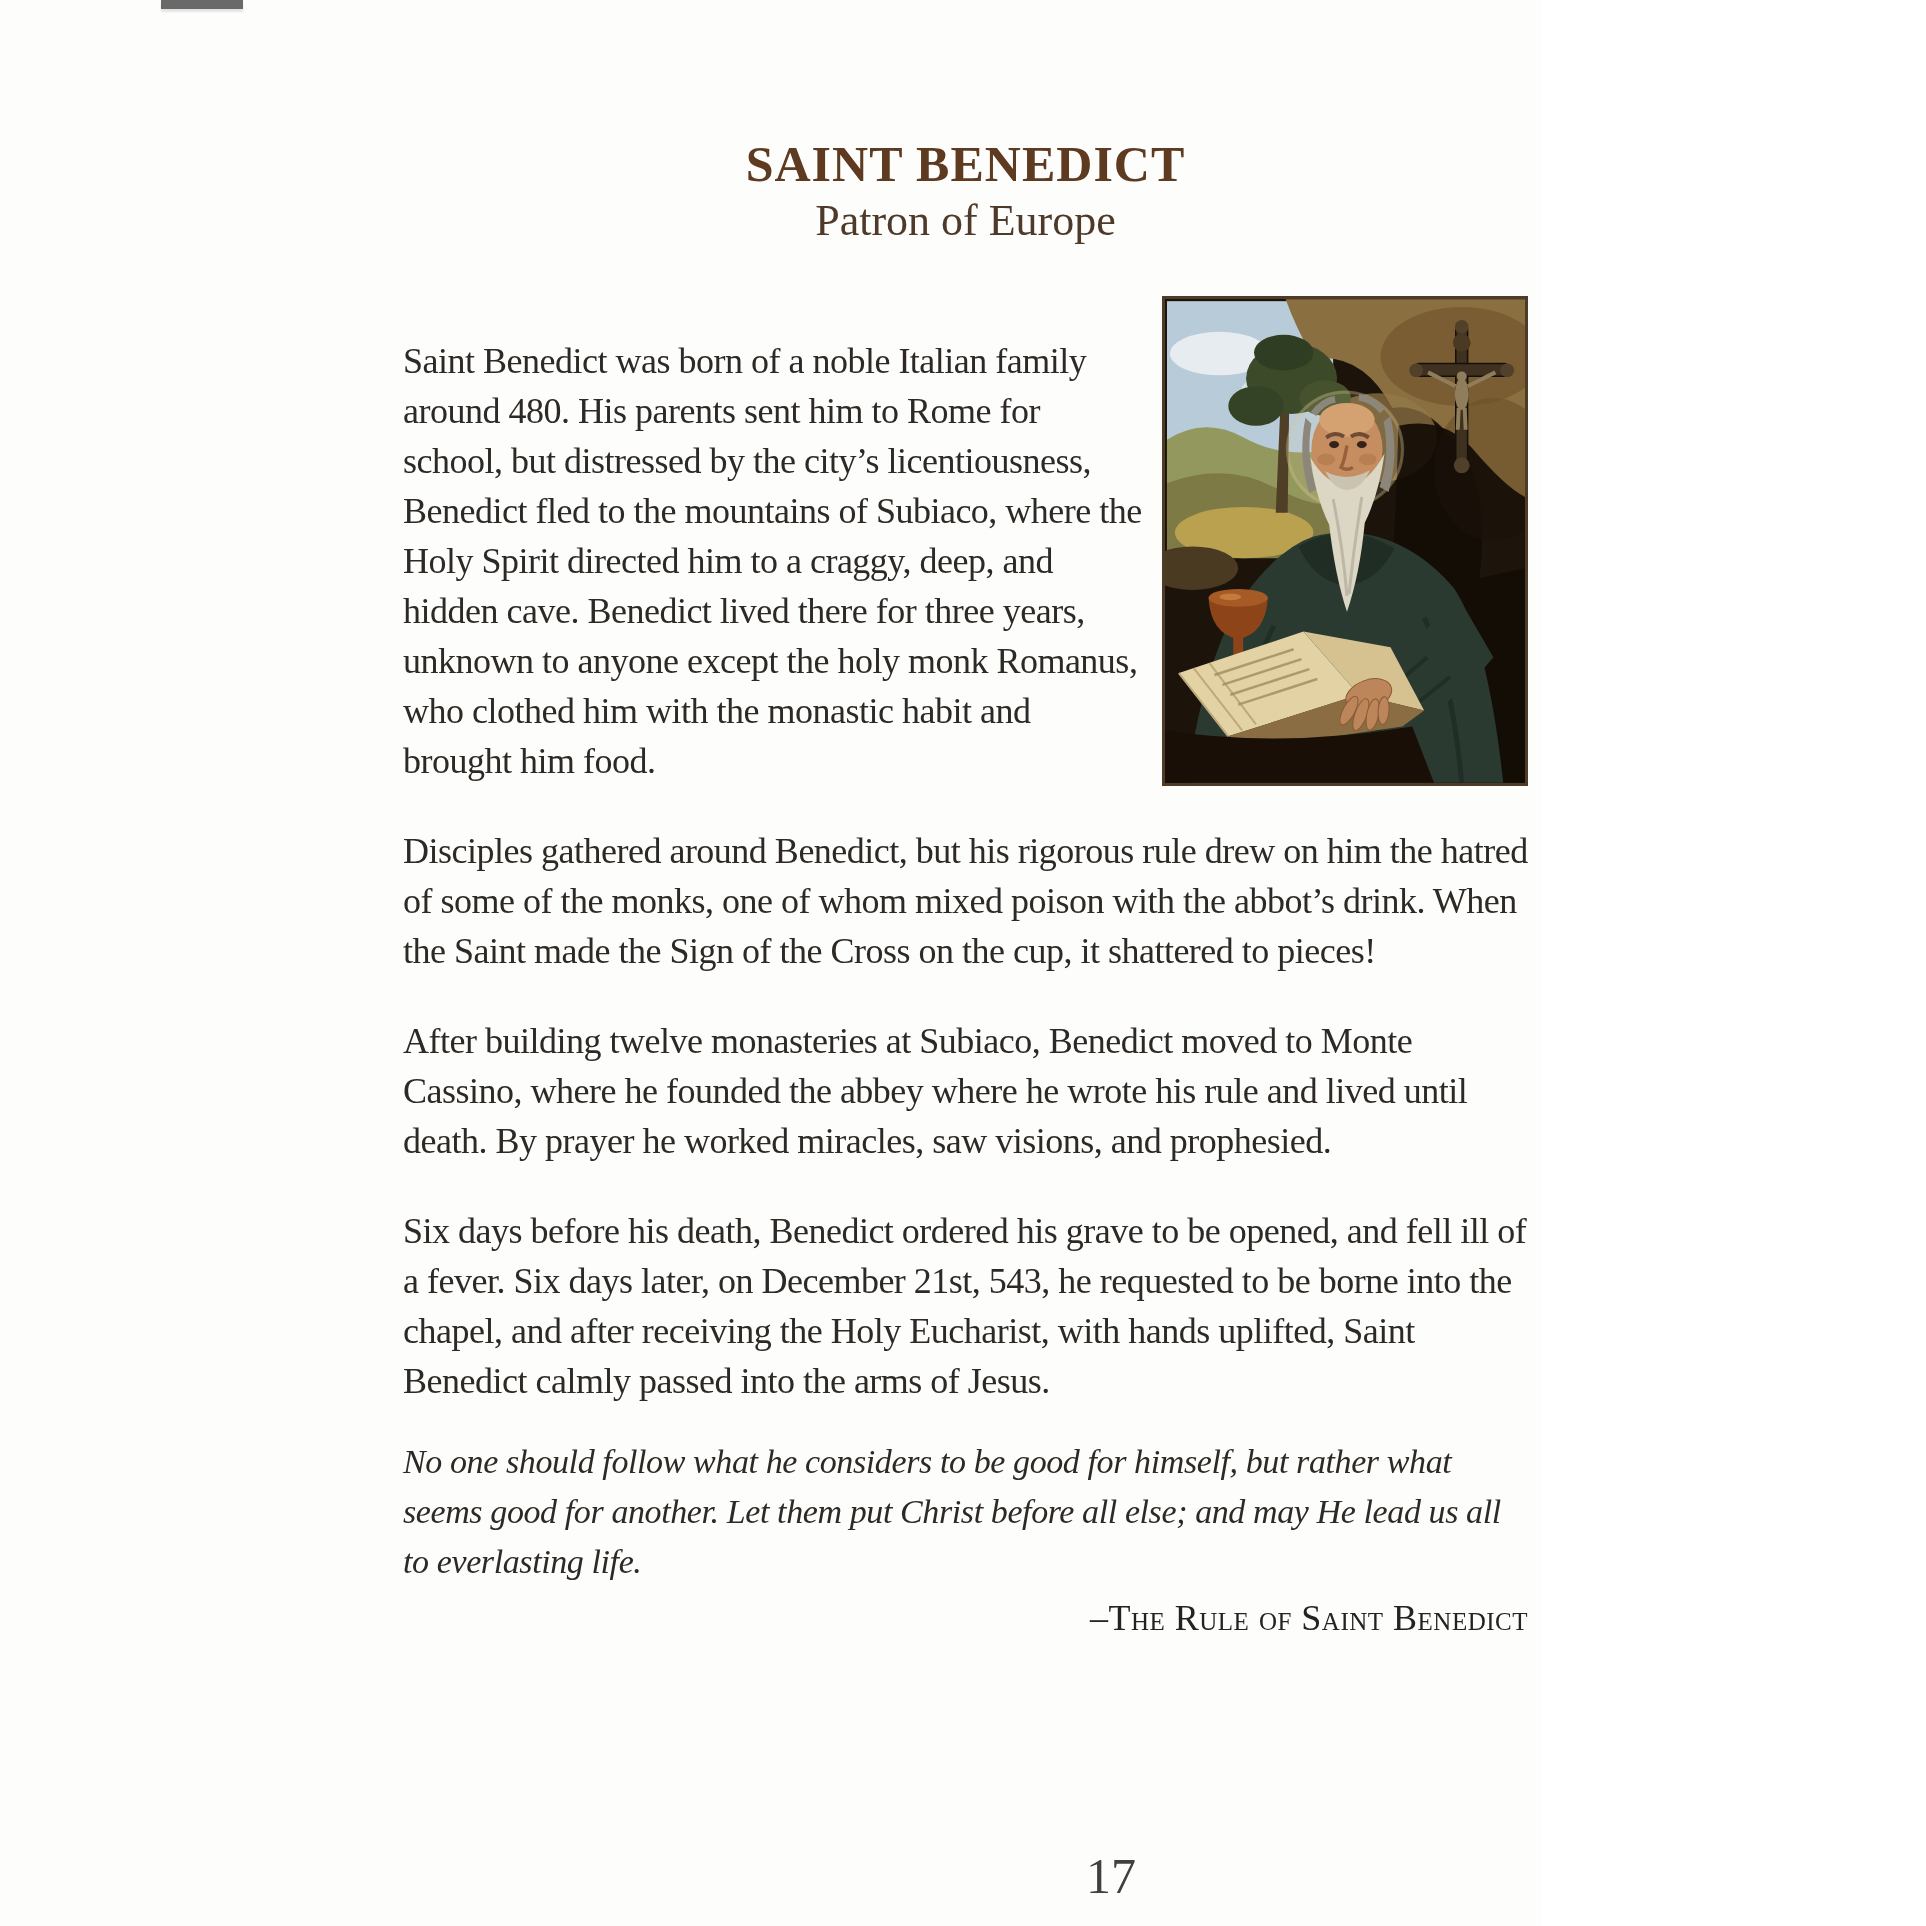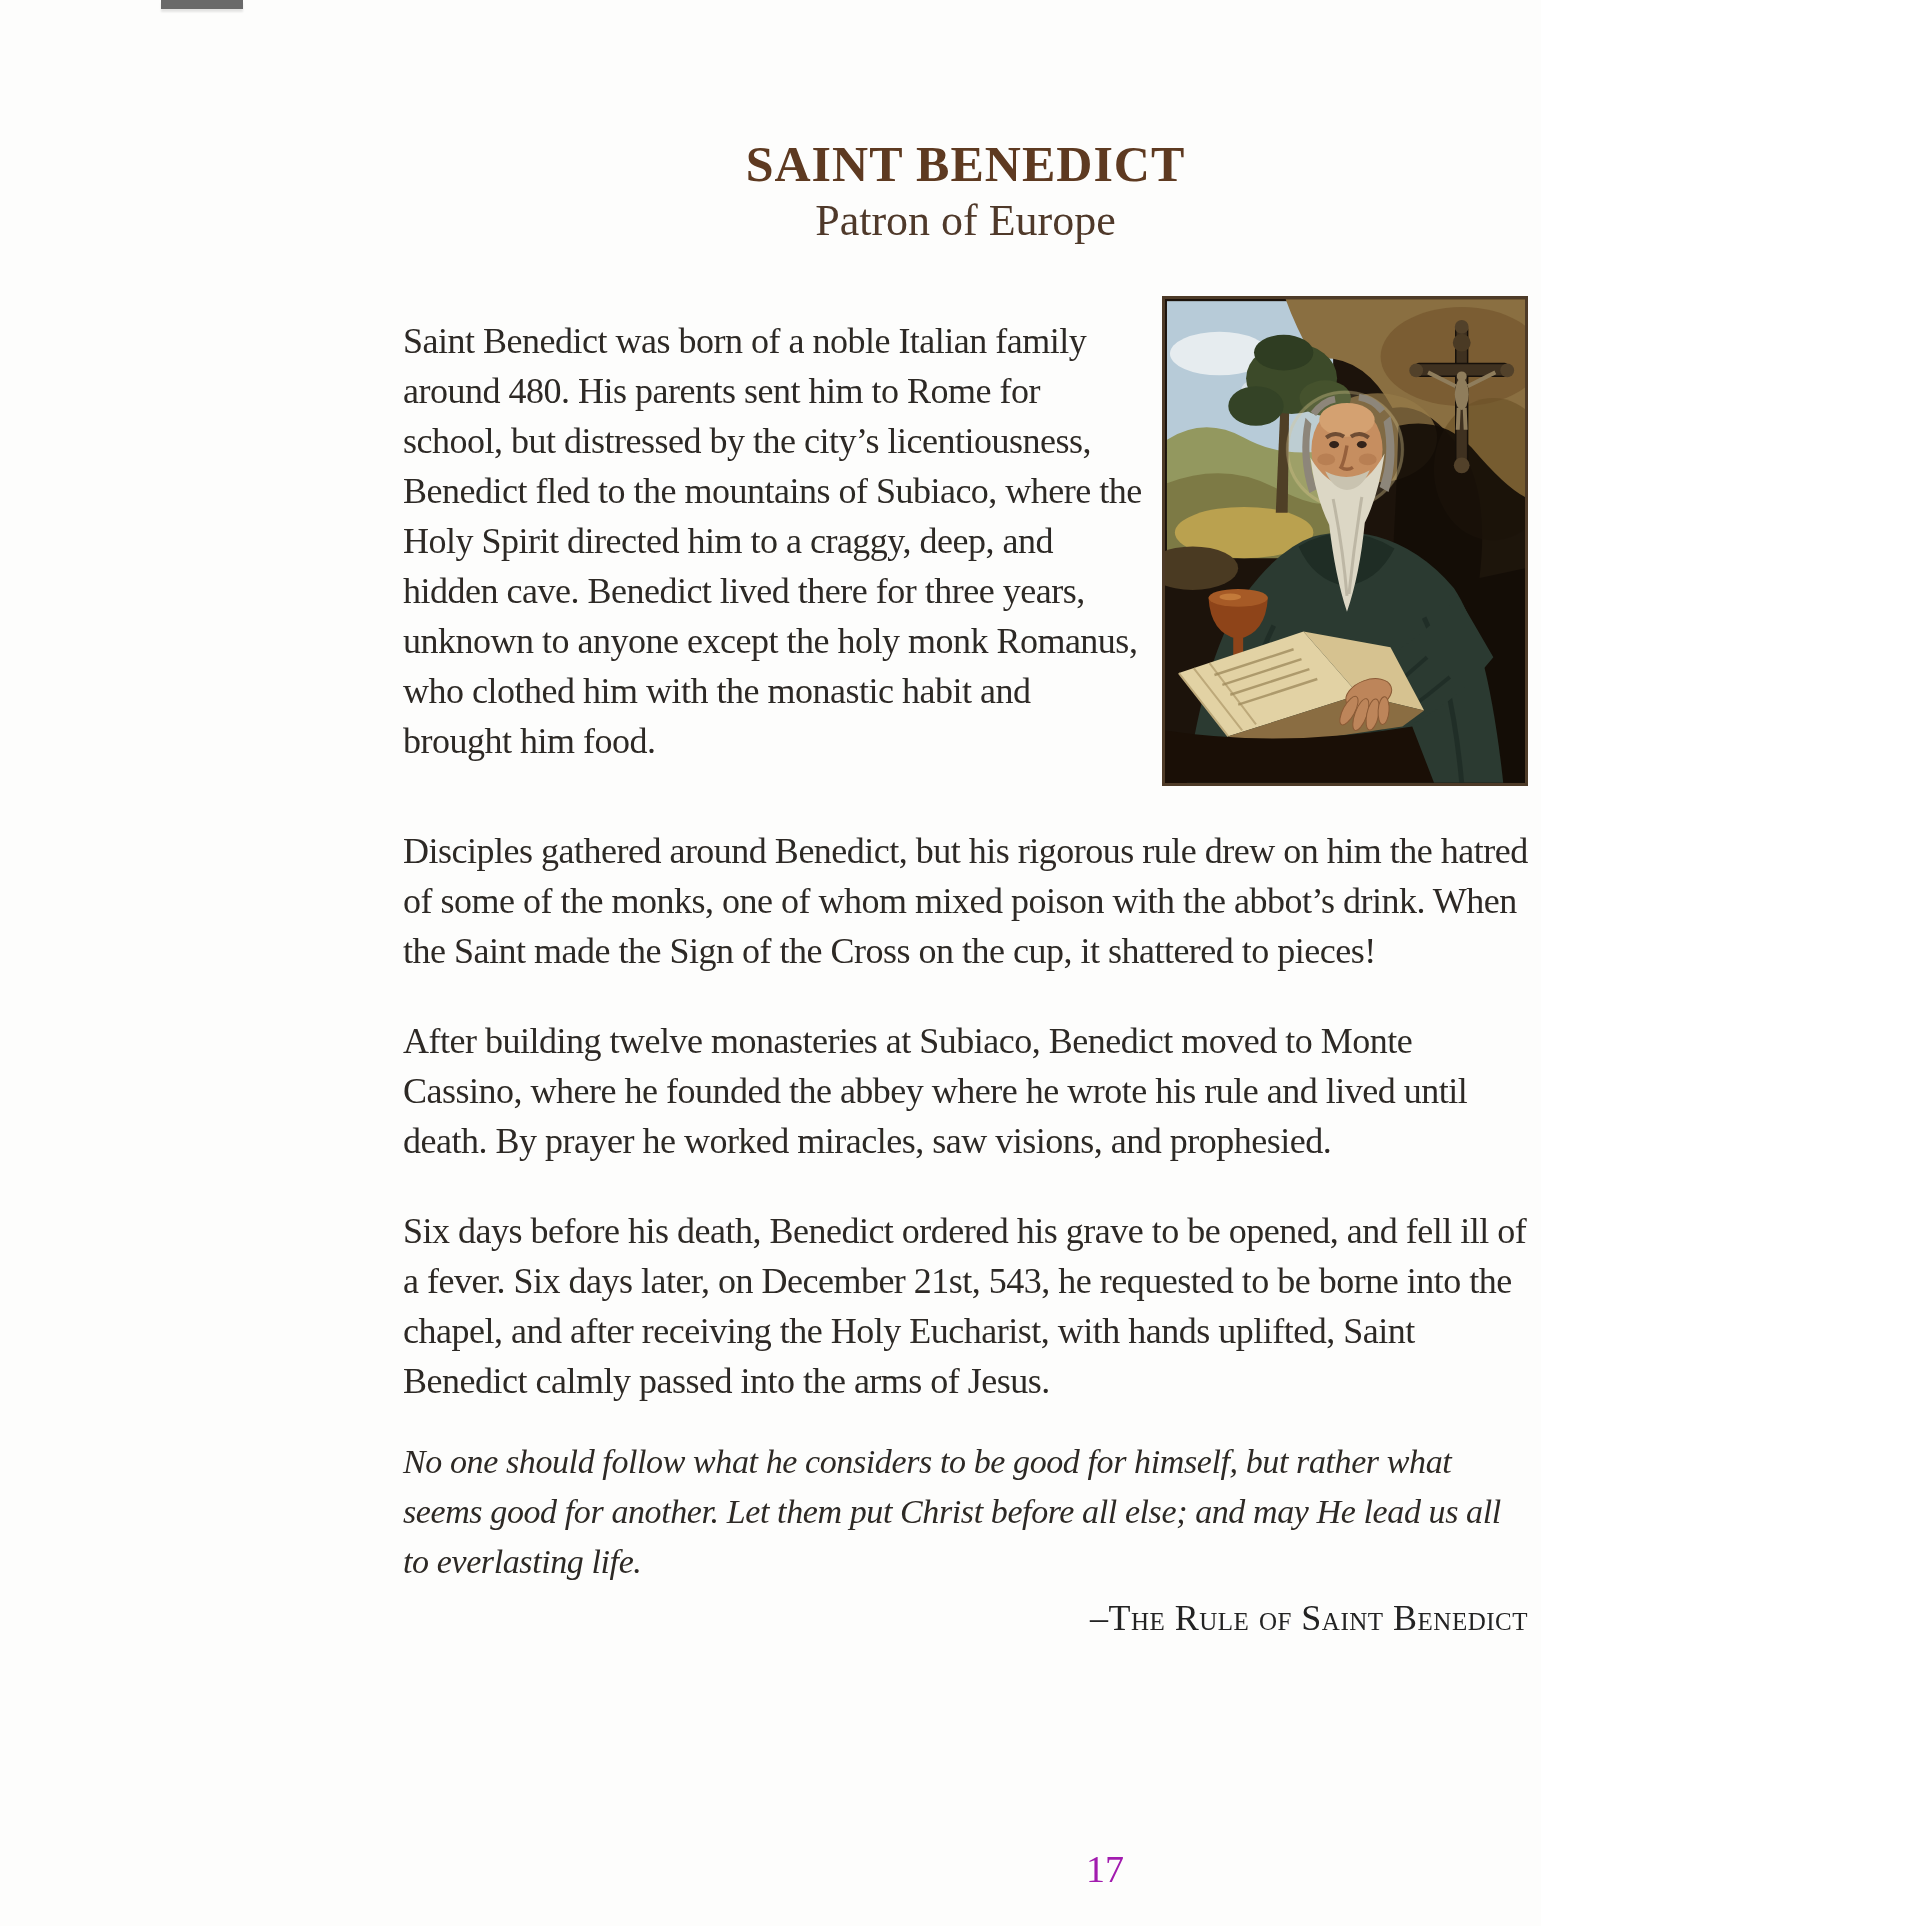--- a/index.html
+++ b/index.html
@@ -48,21 +48,21 @@
   .feast {
     margin: 14px 0 0;
     font-size: 42px;
     line-height: 48px;
     color: #332c26;
   }
   .feast-label { font-style: italic; margin-right: 16px; }
 
   .intro-row {
     display: flex;
-    align-items: center;
+    align-items: flex-end;
     margin-top: 50px;
   }
   .intro-row .body-text {
     flex: 1 1 auto;
     margin: 0;
     padding-right: 18px;
   }
   .portrait {
     flex: 0 0 auto;
     width: 360px;
@@ -92,24 +92,24 @@
     margin: 10px 0 0;
     font-size: 36px;
     font-variant: small-caps;
     letter-spacing: 0.5px;
     text-align: right;
     color: #232323;
     font-family: Liberation Serif, serif;
   }
   .page-number {
     position: absolute;
-    right: 417px;
+    right: 405px;
     top: 1847px;
-    font-size: 38px;
-    color: #a21caf;
+    font-size: 50px;
+    color: #404040;
   }
 </style>
 </head>
 <body>
 
 <div class="page">
 
   <div class="corner-tab left"></div>
   <div class="corner-tab right"></div>
 

